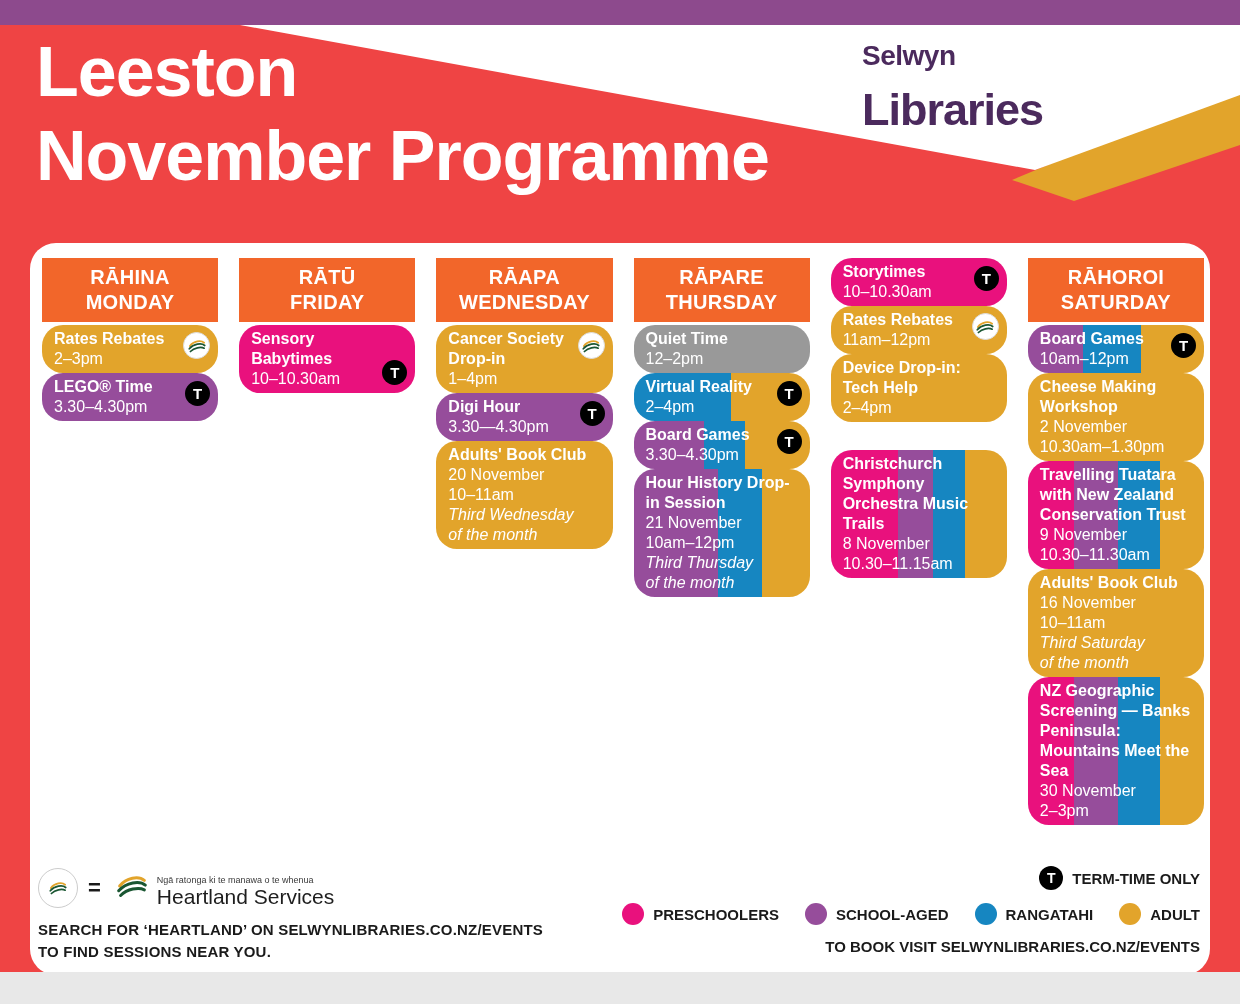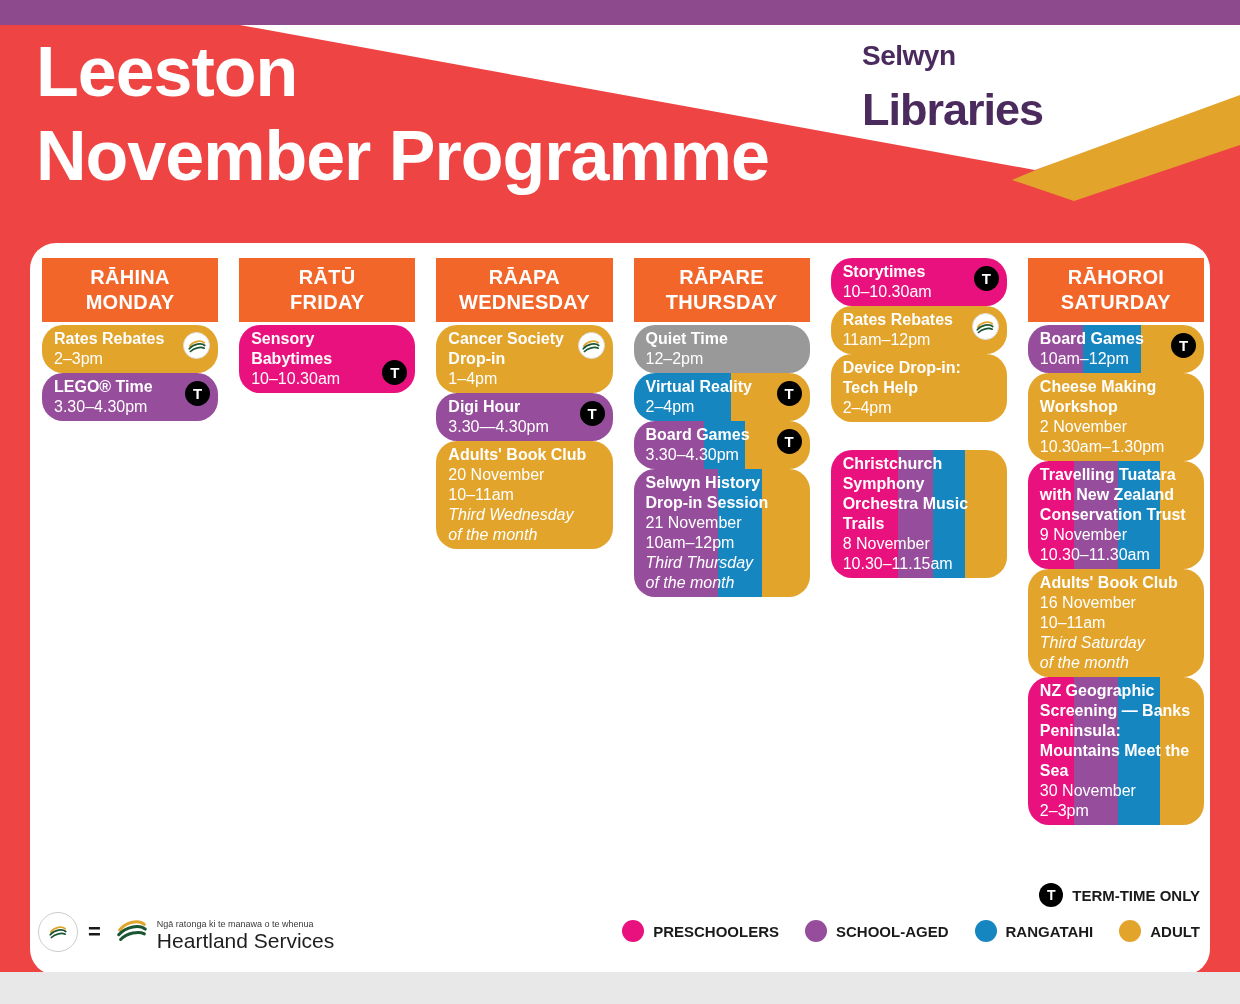--- a/index.html
+++ b/index.html
@@ -163,21 +163,21 @@
             <div class="title">Virtual Reality</div>
             <div class="line">2–4pm</div>
             <span class="badge-t">T</span>
           </div>
           <div class="event has-badge" style="background: linear-gradient(90deg, rgb(150, 77, 155) 0%, rgb(150, 77, 155) 40%, rgb(22, 134, 193) 40%, rgb(22, 134, 193) 63%, rgb(226, 164, 43) 63%, rgb(226, 164, 43) 100%);">
             <div class="title">Board Games</div>
             <div class="line">3.30–4.30pm</div>
             <span class="badge-t">T</span>
           </div>
           <div class="event" style="background: linear-gradient(90deg, rgb(150, 77, 155) 0%, rgb(150, 77, 155) 48%, rgb(22, 134, 193) 48%, rgb(22, 134, 193) 73%, rgb(226, 164, 43) 73%, rgb(226, 164, 43) 100%);">
-            <div class="title">Selwyn History Drop-in Session</div>
+            <div class="title">Hour History Drop-in Session</div>
             <div class="line">21 November</div>
             <div class="line">10am–12pm</div>
             <div class="line it">Third Thursday</div>
             <div class="line it">of the month</div>
           </div>
         </div>
         <div class="col">
           <div class="event has-badge" style="background: rgb(233, 17, 125);">
             <div class="title">Storytimes</div>
             <div class="line">10–10.30am</div>
@@ -254,20 +254,24 @@
     <path d="M7 20 C14 11, 27 9, 33 14" stroke="#e2a42b" fill="none" stroke-width="3.2" stroke-linecap="round"></path>
     <path d="M6 25 C14 16, 28 14, 34 19" stroke="#1a5632" fill="none" stroke-width="3.2" stroke-linecap="round"></path>
     <path d="M8 30 C15 23, 27 21, 33 24" stroke="#1a5632" fill="none" stroke-width="3.2" stroke-linecap="round"></path>
   </svg></span>
           <span class="hl-text">
             <div class="tag">Ngā ratonga ki te manawa o te whenua</div>
             <div class="name">Heartland Services</div>
           </span>
         </span>
       </div>
+      <div class="search-note">
+        <div>SEARCH FOR ‘HEARTLAND’ ON SELWYNLIBRARIES.CO.NZ/EVENTS</div>
+        <div>TO FIND SESSIONS NEAR YOU.</div>
+      </div>
     </div>
 
     <div class="footer-right">
       <div class="term-row">
         <span class="term-badge">T</span>
         <span>TERM-TIME ONLY</span>
       </div>
       <div class="aud-row">
           <span class="aud-item">
             <span class="aud-dot" style="background: rgb(233, 17, 125);"></span>
@@ -279,15 +283,16 @@
           </span>
           <span class="aud-item">
             <span class="aud-dot" style="background: rgb(22, 134, 193);"></span>
             <span>RANGATAHI</span>
           </span>
           <span class="aud-item">
             <span class="aud-dot" style="background: rgb(226, 164, 43);"></span>
             <span>ADULT</span>
           </span>
         </div>
+      <div class="book-row">TO BOOK VISIT SELWYNLIBRARIES.CO.NZ/EVENTS</div>
     </div>
   </div>
 </div>
 
 </body></html>

